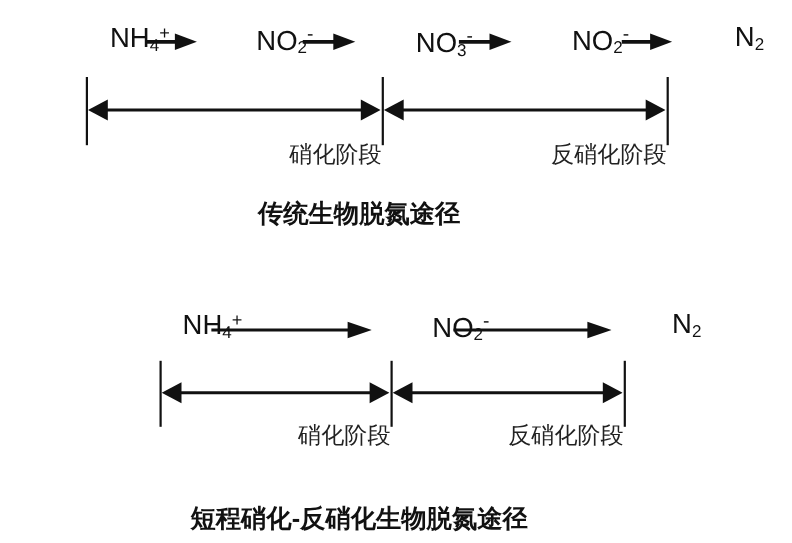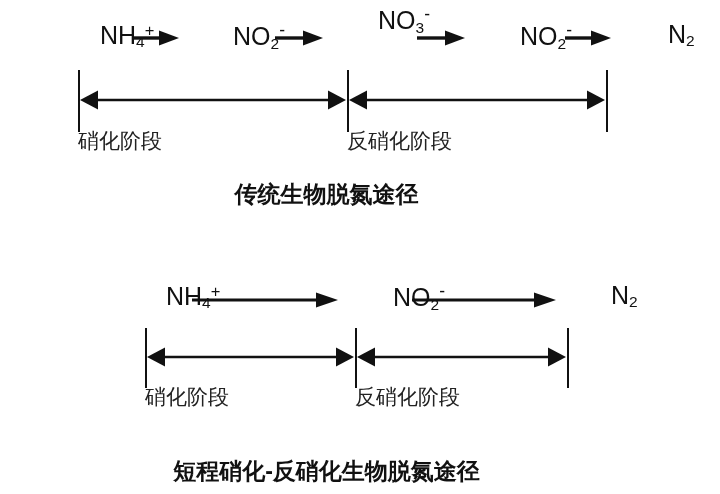--- a/index.html
+++ b/index.html
@@ -73,21 +73,21 @@
   }
 
   
   .stage-label {
     position: absolute;
     font-family: "Liberation Sans", "DejaVu Sans", sans-serif;
     font-size: 21px;
     font-weight: 400;
     color: #222222;
     white-space: nowrap;
-    text-align: left;
+    text-align: right;
     line-height: 1;
   }
 
   
   .caption {
     position: absolute;
     width: 653px;
     left: 0;
     text-align: center;
     font-family: "Liberation Sans", "DejaVu Sans", sans-serif;
@@ -104,21 +104,21 @@
 <div class="canvas">
 
   <div class="formula" style="left:52px; top:22px;">
     <span>NH</span><sub>4</sub><sup>+</sup>
   </div>
 
   <div class="formula" style="left:185px; top:22px;">
     <span>NO</span><sub>2</sub><span class="minus">-</span>
   </div>
 
-  <div class="formula" style="left:330px; top:6px;">
+  <div class="formula" style="left:330px; top:24px;">
     <span>NO</span><sub>3</sub><span class="minus">-</span>
   </div>
 
   <div class="formula" style="left:472px; top:22px;">
     <span>NO</span><sub>2</sub><span class="minus">-</span>
   </div>
 
   <div class="formula" style="left:620px; top:22px;">
     <span>N</span><sub>2</sub>
   </div>

